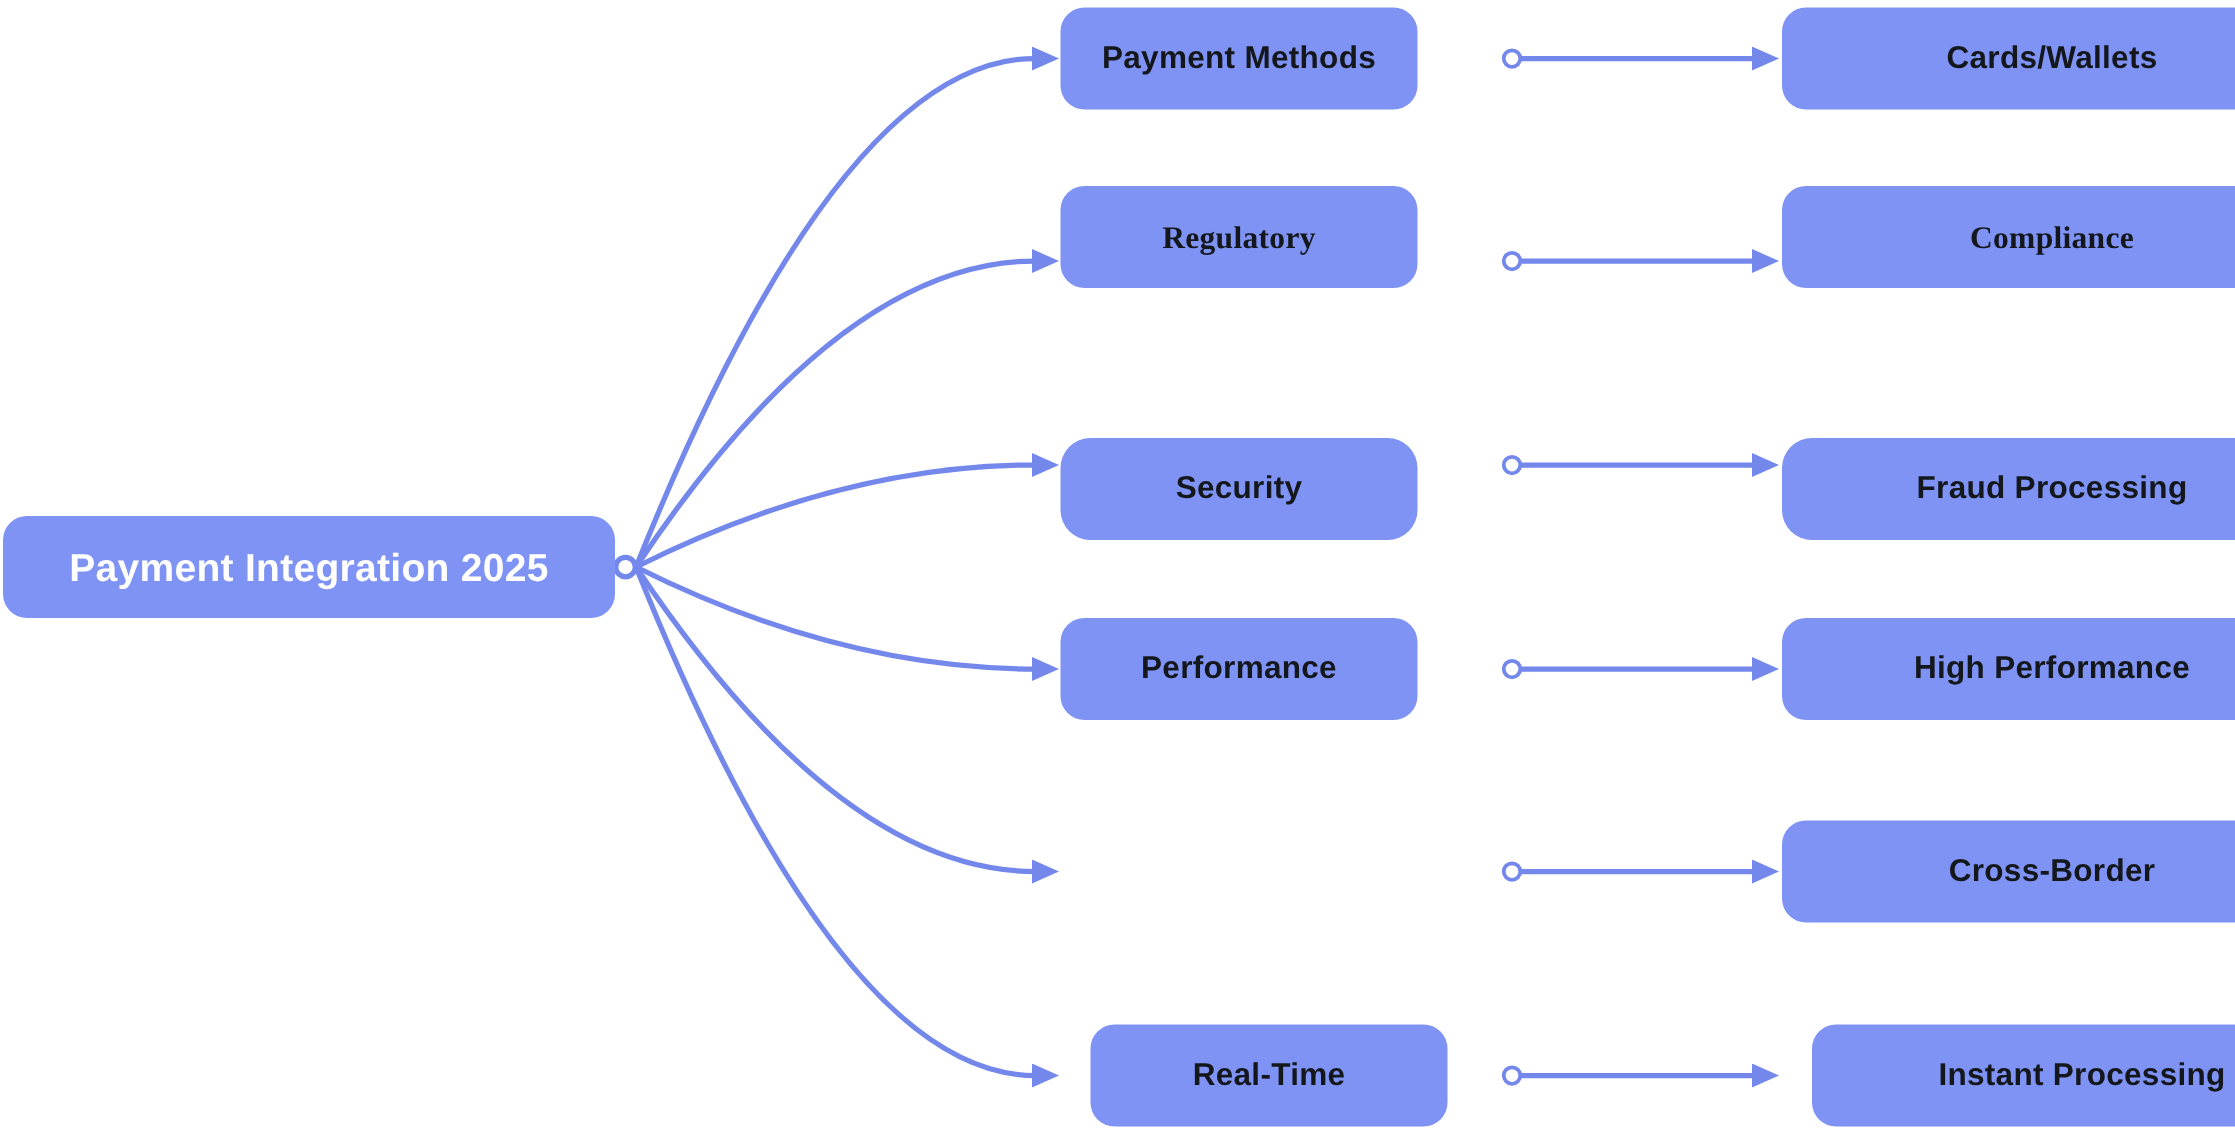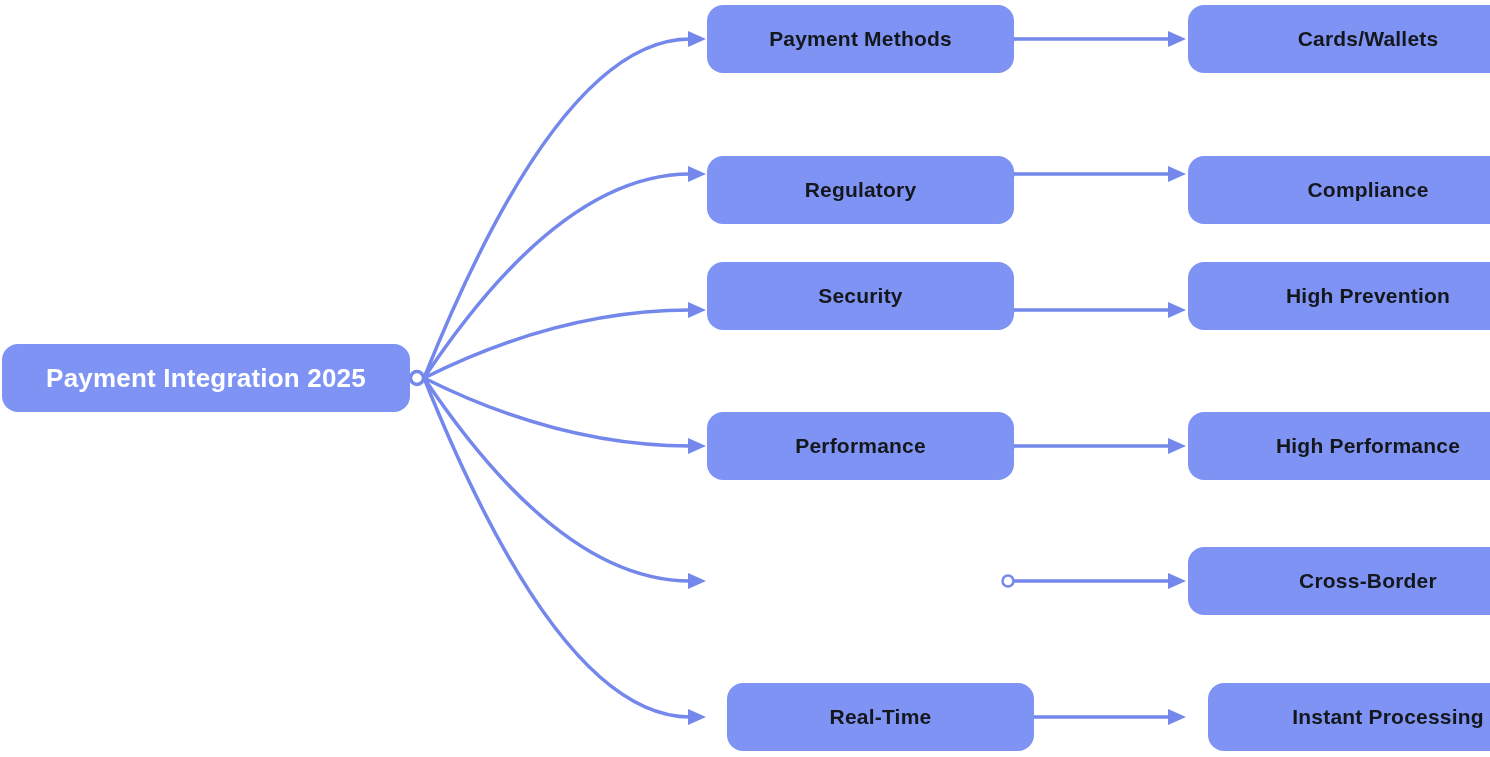--- a/index.html
+++ b/index.html
@@ -39,25 +39,25 @@
     white-space: nowrap;
   }
   .node.root {
     left: 2px;
     top: 344px;
     width: 408px;
     color: #FFFFFF;
     font-size: 26px;
     font-weight: 700;
   }
-  .node.mid   { left: 707px;  width: 307px; }
+  .node.mid   { left: 707px;  width: 238px; }
   .node.leaf  { left: 1188px; width: 360px; }
   .row-0 { top: 5px; }
-  .row-1 { top: 156px; }
-  .row-2 { top: 262px; }
+  .row-1 { top: 124px; font-family: Liberation Serif, serif; }
+  .row-2 { top: 292px; border-radius: 20px; }
   .row-3 { top: 412px; }
   .row-4 { top: 547px; }
   .row-5 { top: 683px; margin-left: 20px; }
 </style>
 </head>
 <body>
 
 <div class="canvas">
 
   <svg class="edges" viewBox="0 0 1490 757" xmlns="http://www.w3.org/2000/svg">
@@ -116,21 +116,21 @@
     <span>Real-Time</span>
   </div>
 
   <div class="node leaf row-0">
     <span>Cards/Wallets</span>
   </div>
   <div class="node leaf row-1">
     <span>Compliance</span>
   </div>
   <div class="node leaf row-2">
-    <span>High Prevention</span>
+    <span>Fraud Processing</span>
   </div>
   <div class="node leaf row-3">
     <span>High Performance</span>
   </div>
   <div class="node leaf row-4">
     <span>Cross-Border</span>
   </div>
   <div class="node leaf row-5">
     <span>Instant Processing</span>
   </div>

